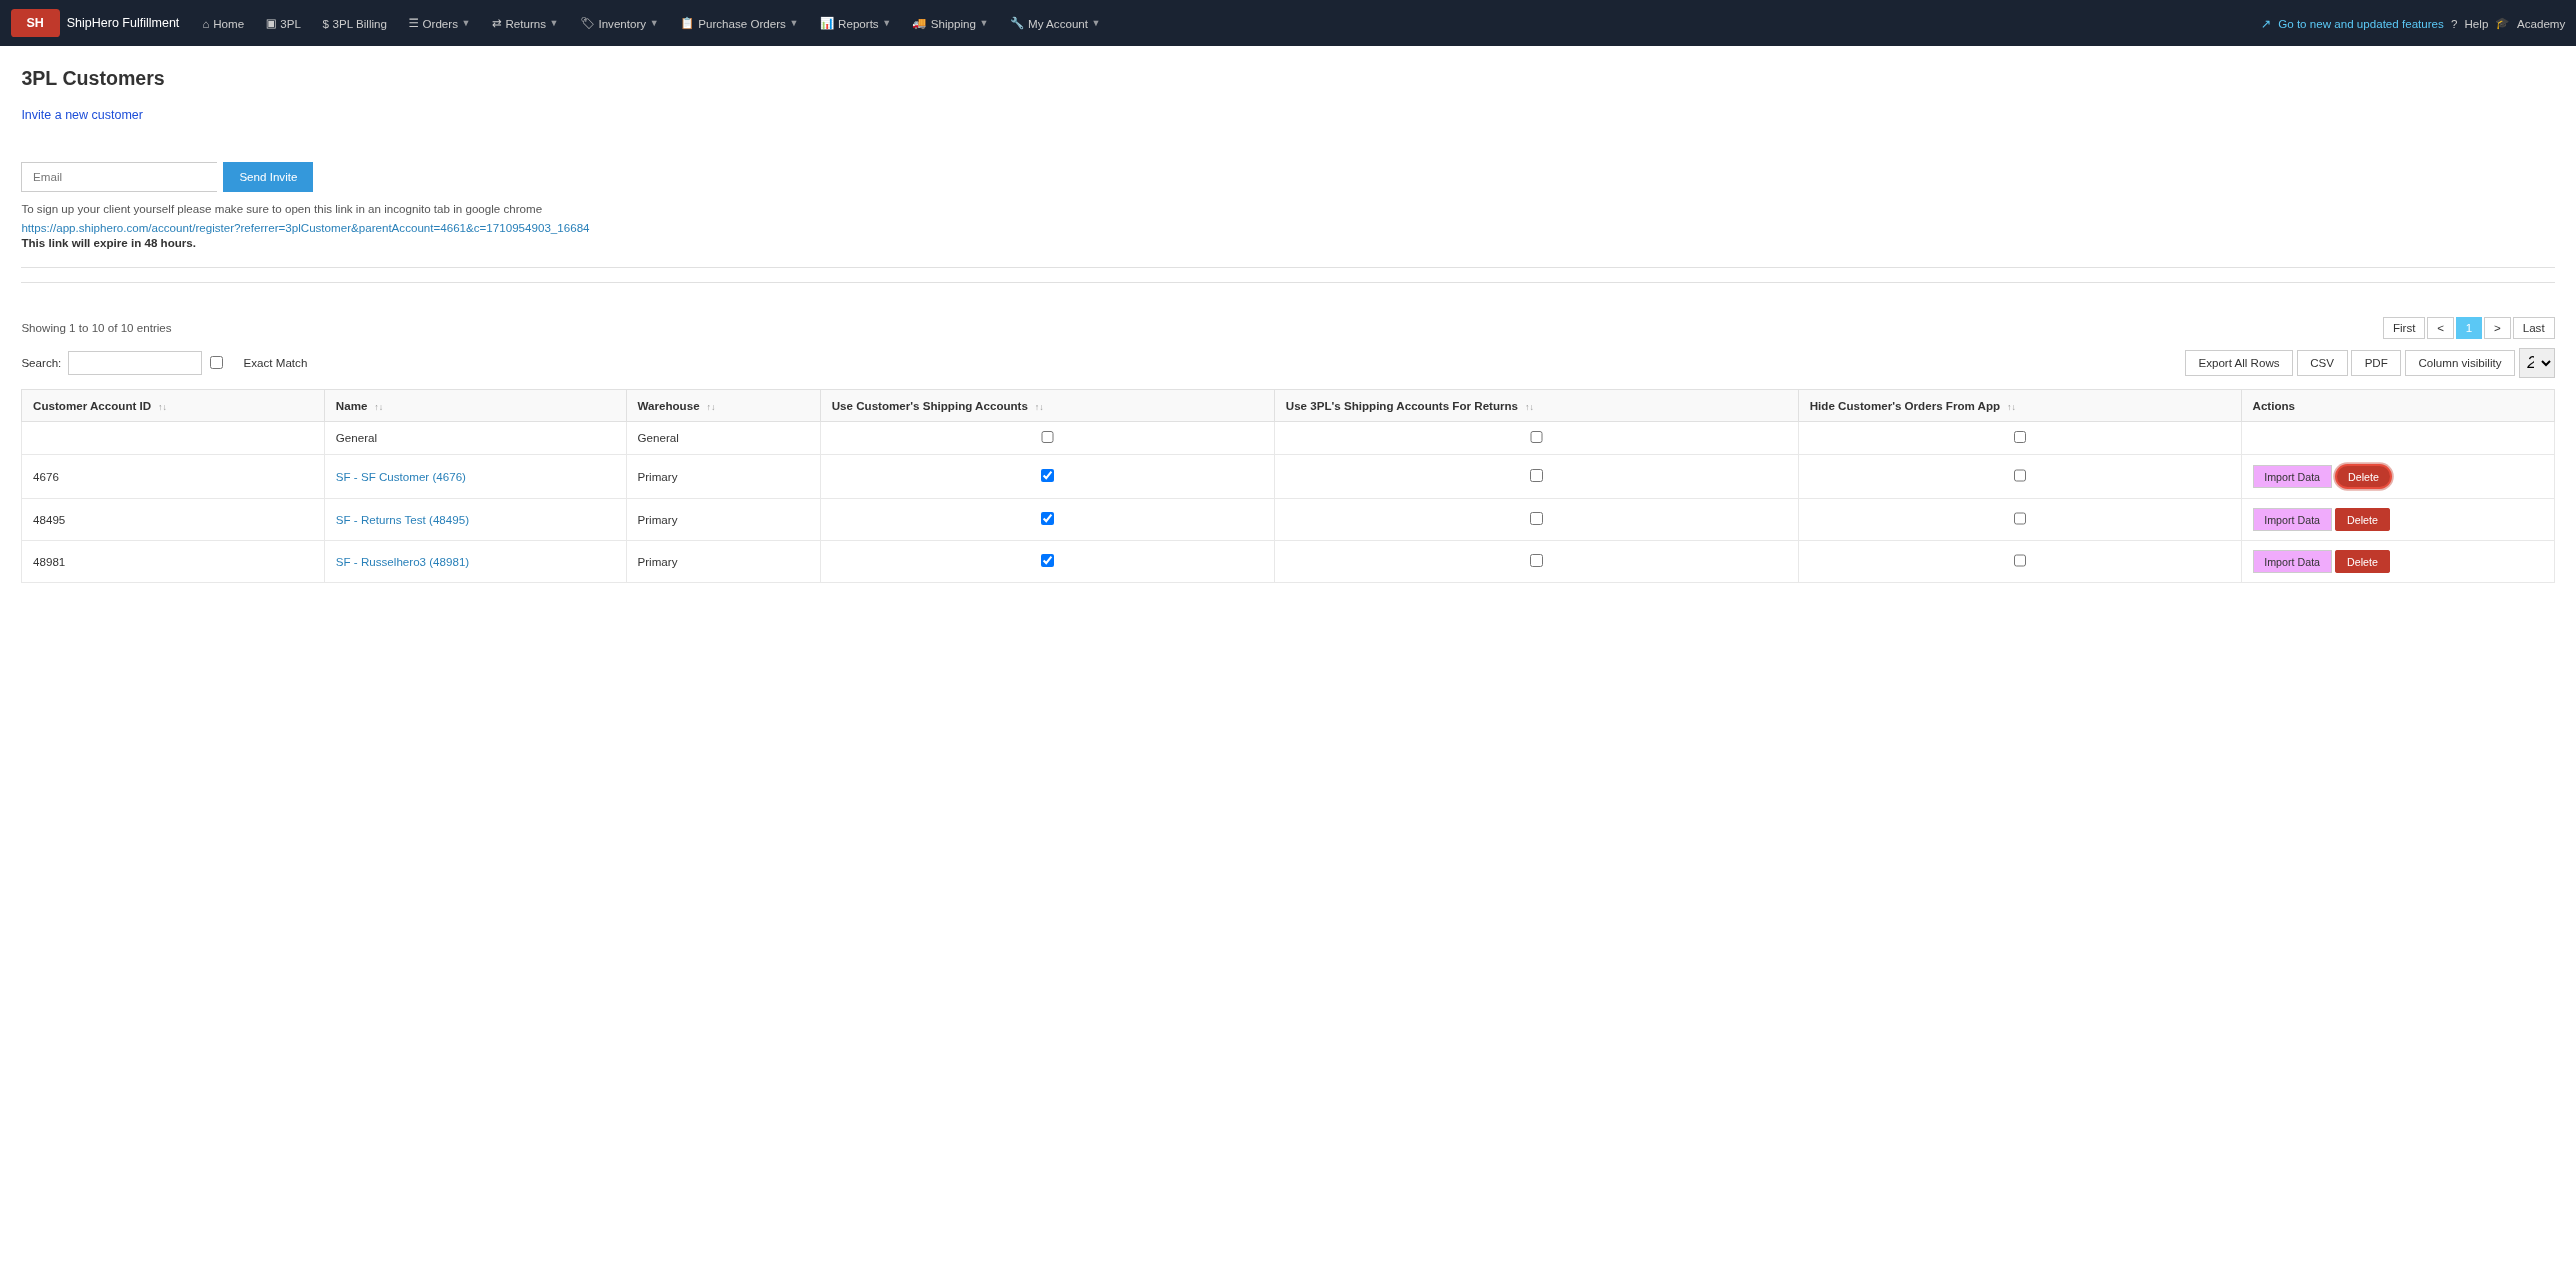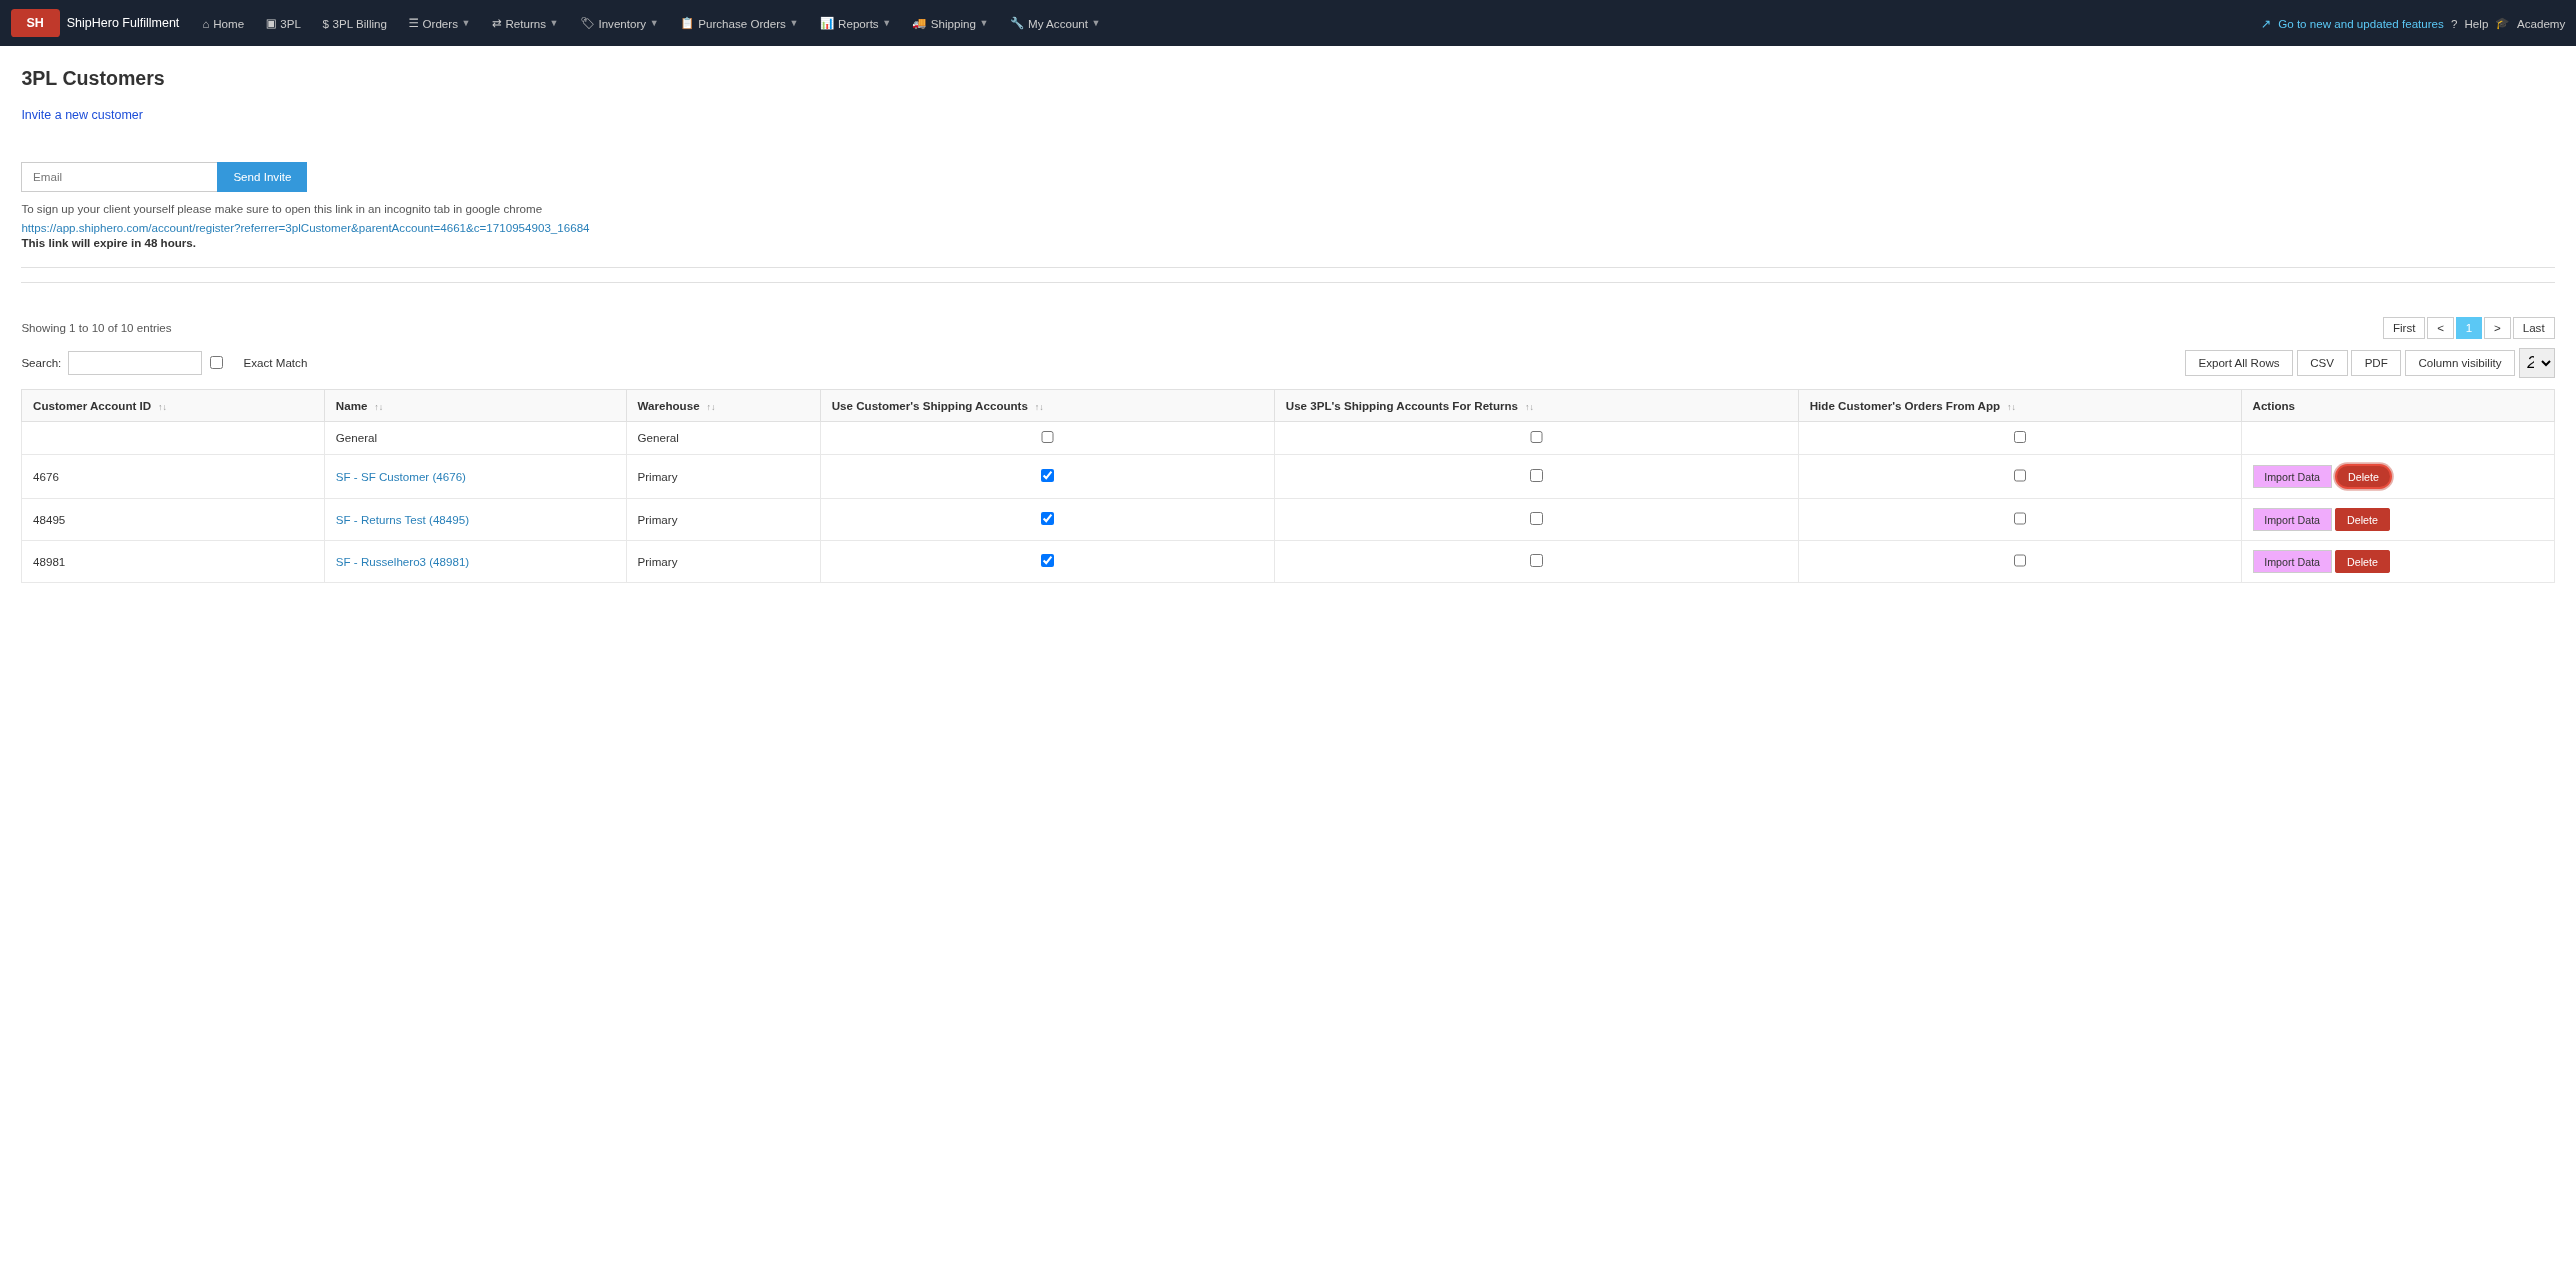--- a/index.html
+++ b/index.html
@@ -39,21 +39,21 @@
     }
     .nav-item .arrow { font-size: 9px; opacity: 0.7; }
     .nav-right { margin-left: auto; display: flex; align-items: center; gap: 7.1px; }
     .nav-link { color: #5bc8f5; font-size: 11.6px; cursor: pointer; text-decoration: none; }
     .nav-help { color: #ccc; font-size: 11.6px; cursor: pointer; }
 
     
     .main { background: white; min-height: calc(100vh - 46px); padding: 21.4px; }
     .page-title { font-size: 19.6px; font-weight: 600; margin-bottom: 18px; color: #333; }
     .section-label { font-size: 12.5px; color: #1d4ed8; margin-bottom: 20px; }
-    .invite-row { display: flex; gap: 0; margin-bottom: 10.7px; margin-top: 40px; }
+    .invite-row { display: flex; gap: 6px; margin-bottom: 10.7px; margin-top: 40px; }
     .invite-input {
       border: 0.9px solid #ccc;
       border-right: none;
       padding: 7.1px 10.7px;
       font-size: 11.6px;
       width: 196px;
       outline: none;
       color: #999;
     }
     .send-invite-btn {

